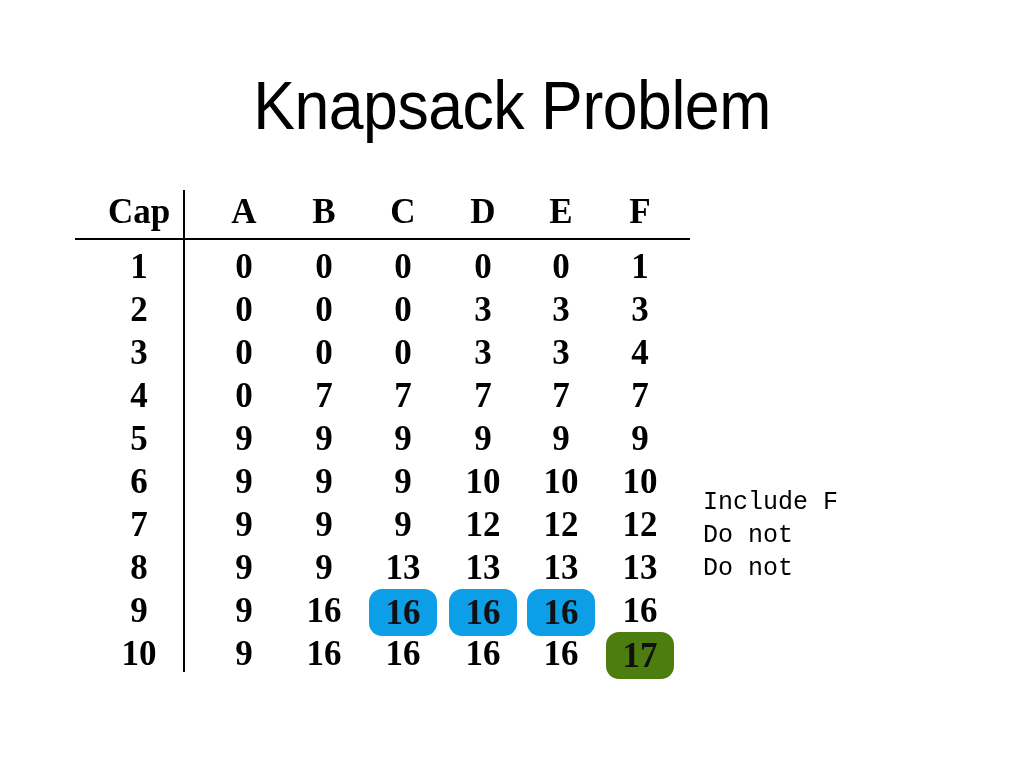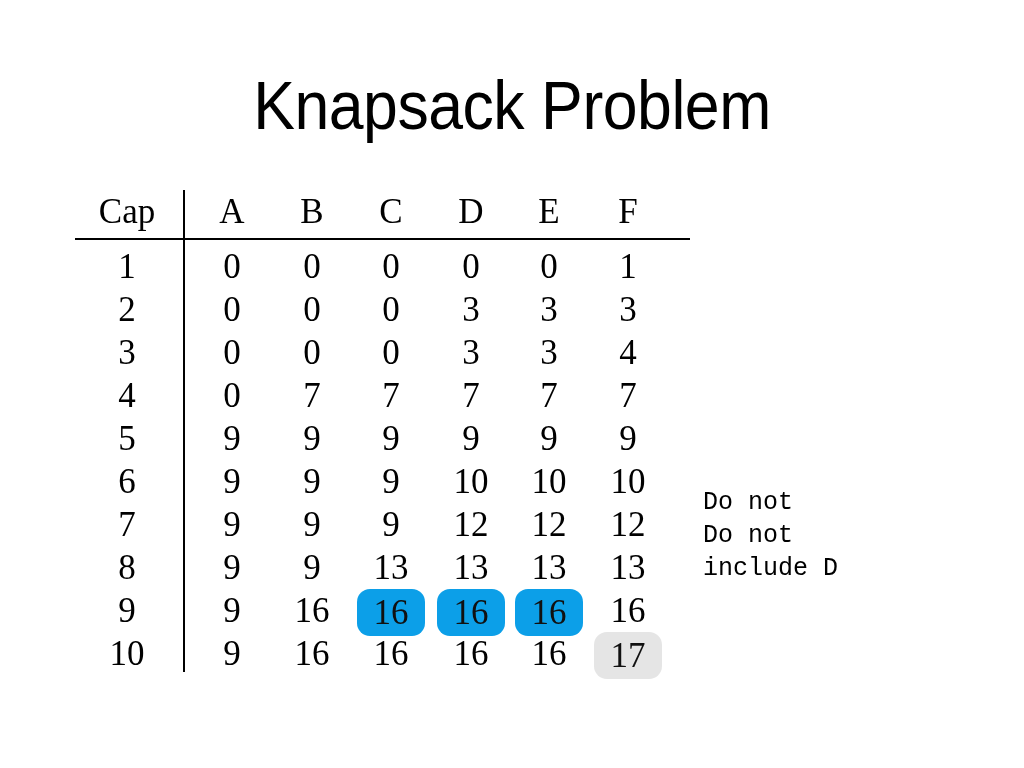--- a/index.html
+++ b/index.html
@@ -54,23 +54,24 @@
     position: absolute;
     left: 108px;
     top: 2px;
     width: 2px;
     height: 482px;
     background: #000000;
   }
 
   .tbl-row {
     position: absolute;
-    left: 4px;
+    left: 16px;
     width: 620px;
     height: 43px;
+    font-weight: bold;
   }
   .tbl-cell {
     position: absolute;
     top: 0;
     height: 43px;
     line-height: 43px;
     text-align: center;
     font-family: "Liberation Serif", serif;
     font-size: 35px;
     white-space: nowrap;
@@ -212,18 +213,18 @@
         <div class="tbl-cell cell-4 hl"><span class="hl-box" style="background: rgb(12, 159, 232);">16</span></div>
         <div class="tbl-cell cell-5">16</div>
       </div>
       <div class="tbl-row" style="top: 444px;">
         <div class="tbl-cell cell-cap">10</div>
         <div class="tbl-cell cell-0">9</div>
         <div class="tbl-cell cell-1">16</div>
         <div class="tbl-cell cell-2">16</div>
         <div class="tbl-cell cell-3">16</div>
         <div class="tbl-cell cell-4">16</div>
-        <div class="tbl-cell cell-5 hl"><span class="hl-box" style="background: #e5e5e5;">17</span></div>
+        <div class="tbl-cell cell-5 hl"><span class="hl-box" style="background: #4d7c0f;">17</span></div>
       </div>
     </div>
 </div>
 
-<div id="annotation"><div>Do not</div><div>Do not</div><div>include D</div></div>
+<div id="annotation"><div>Include F</div><div>Do not</div><div>Do not</div></div>
 
 </body></html>

